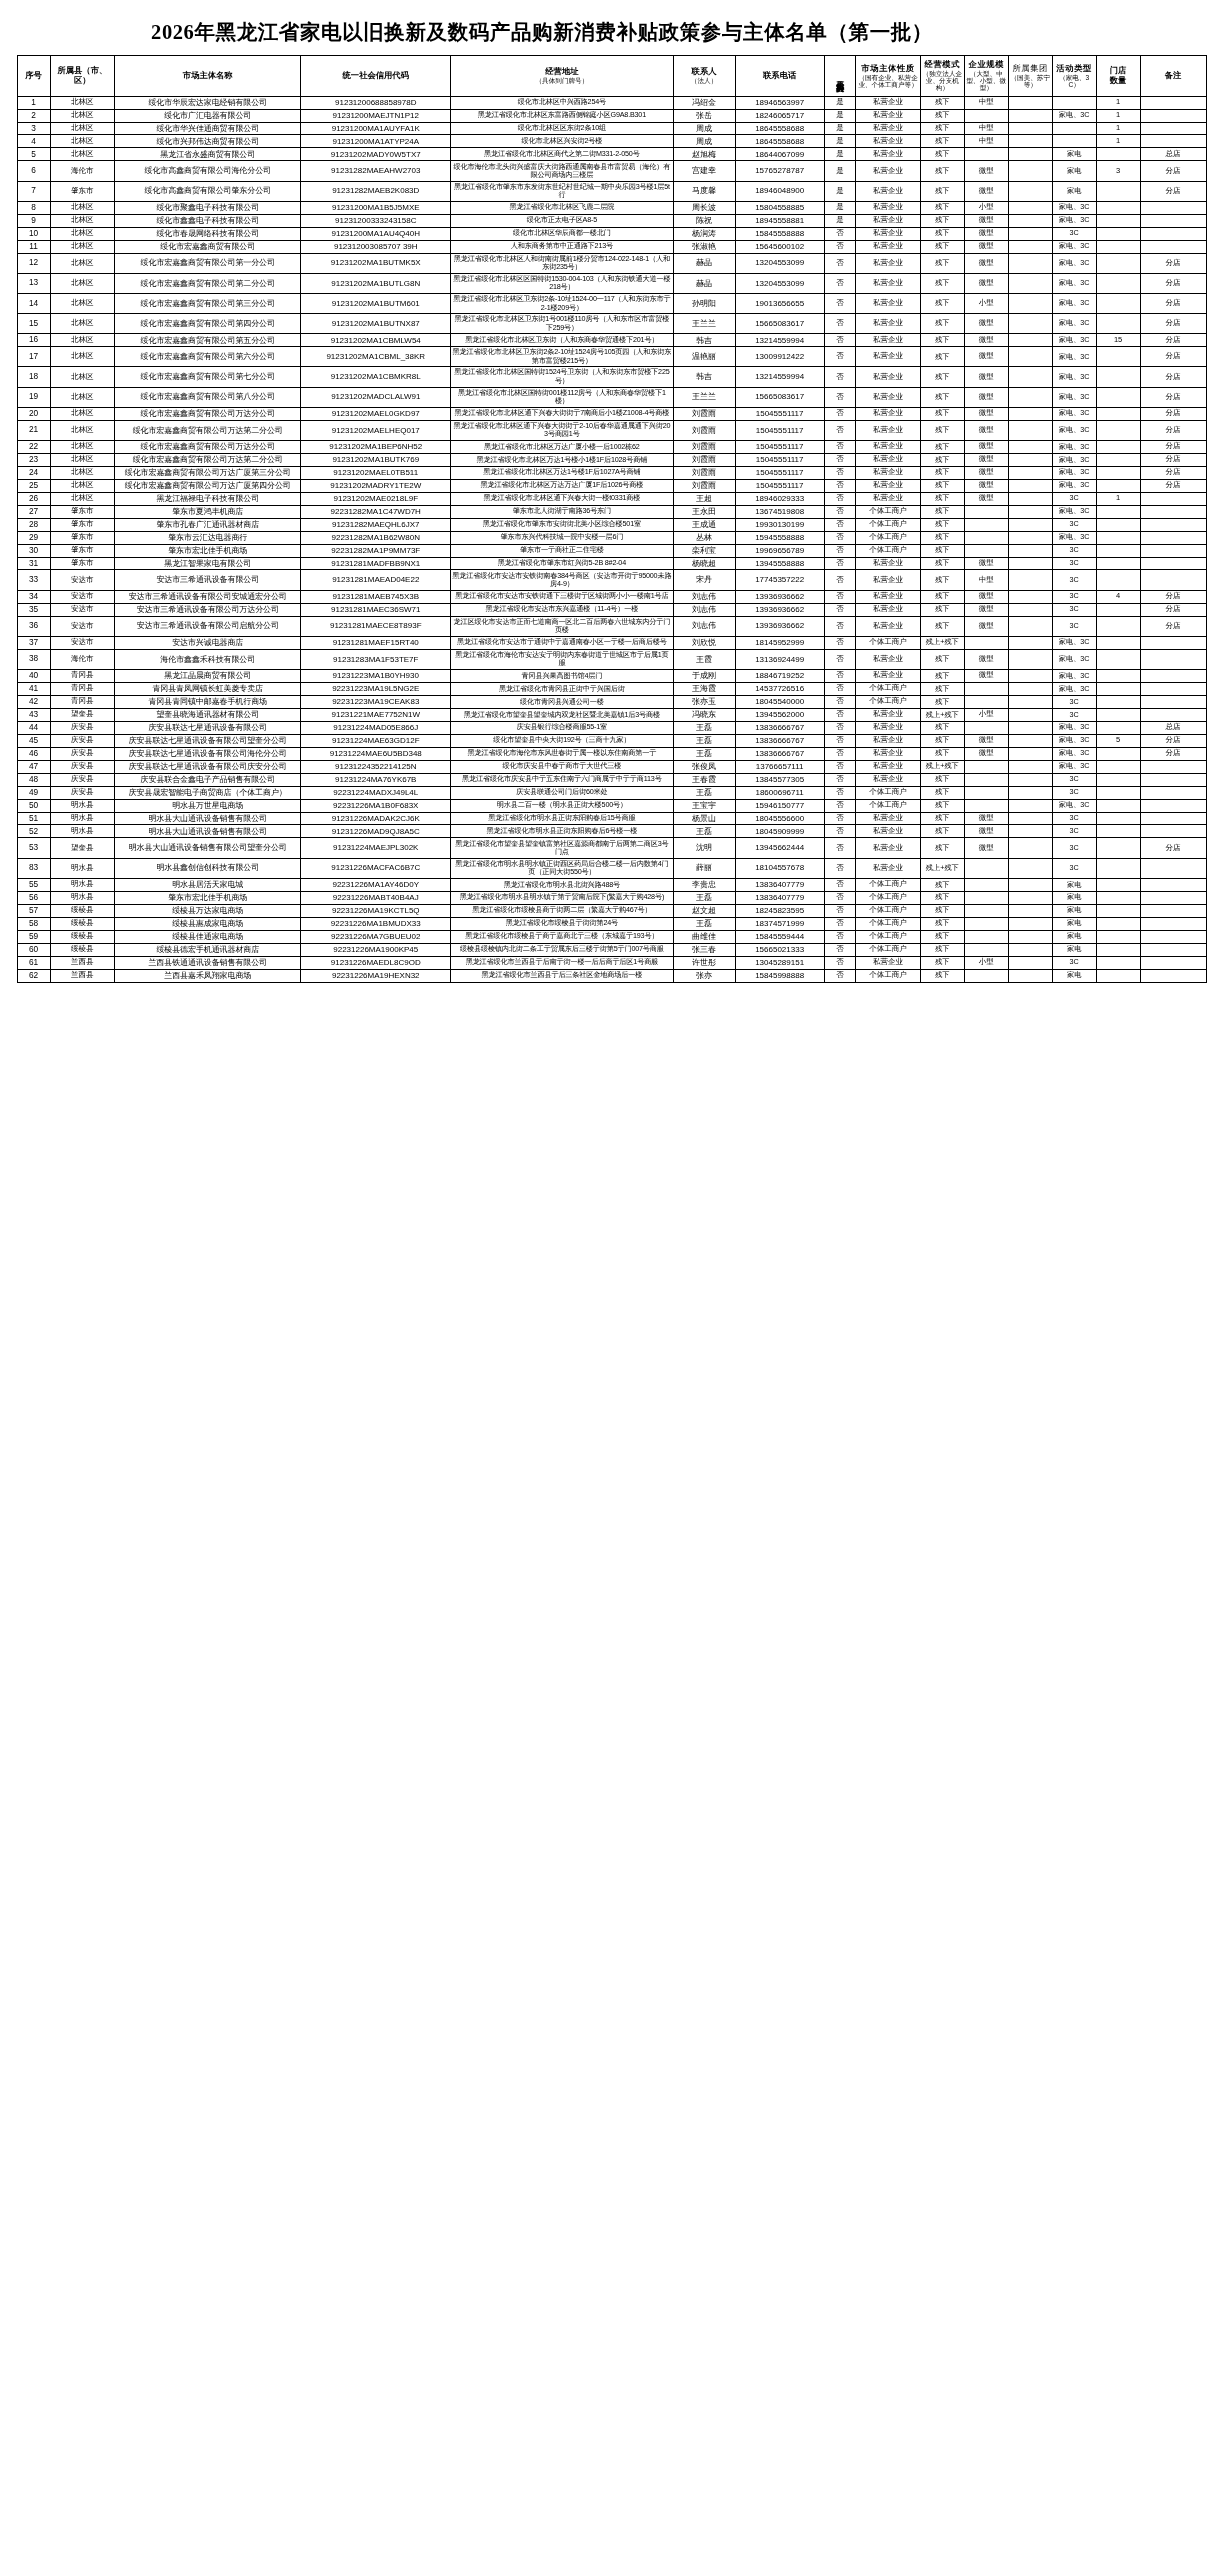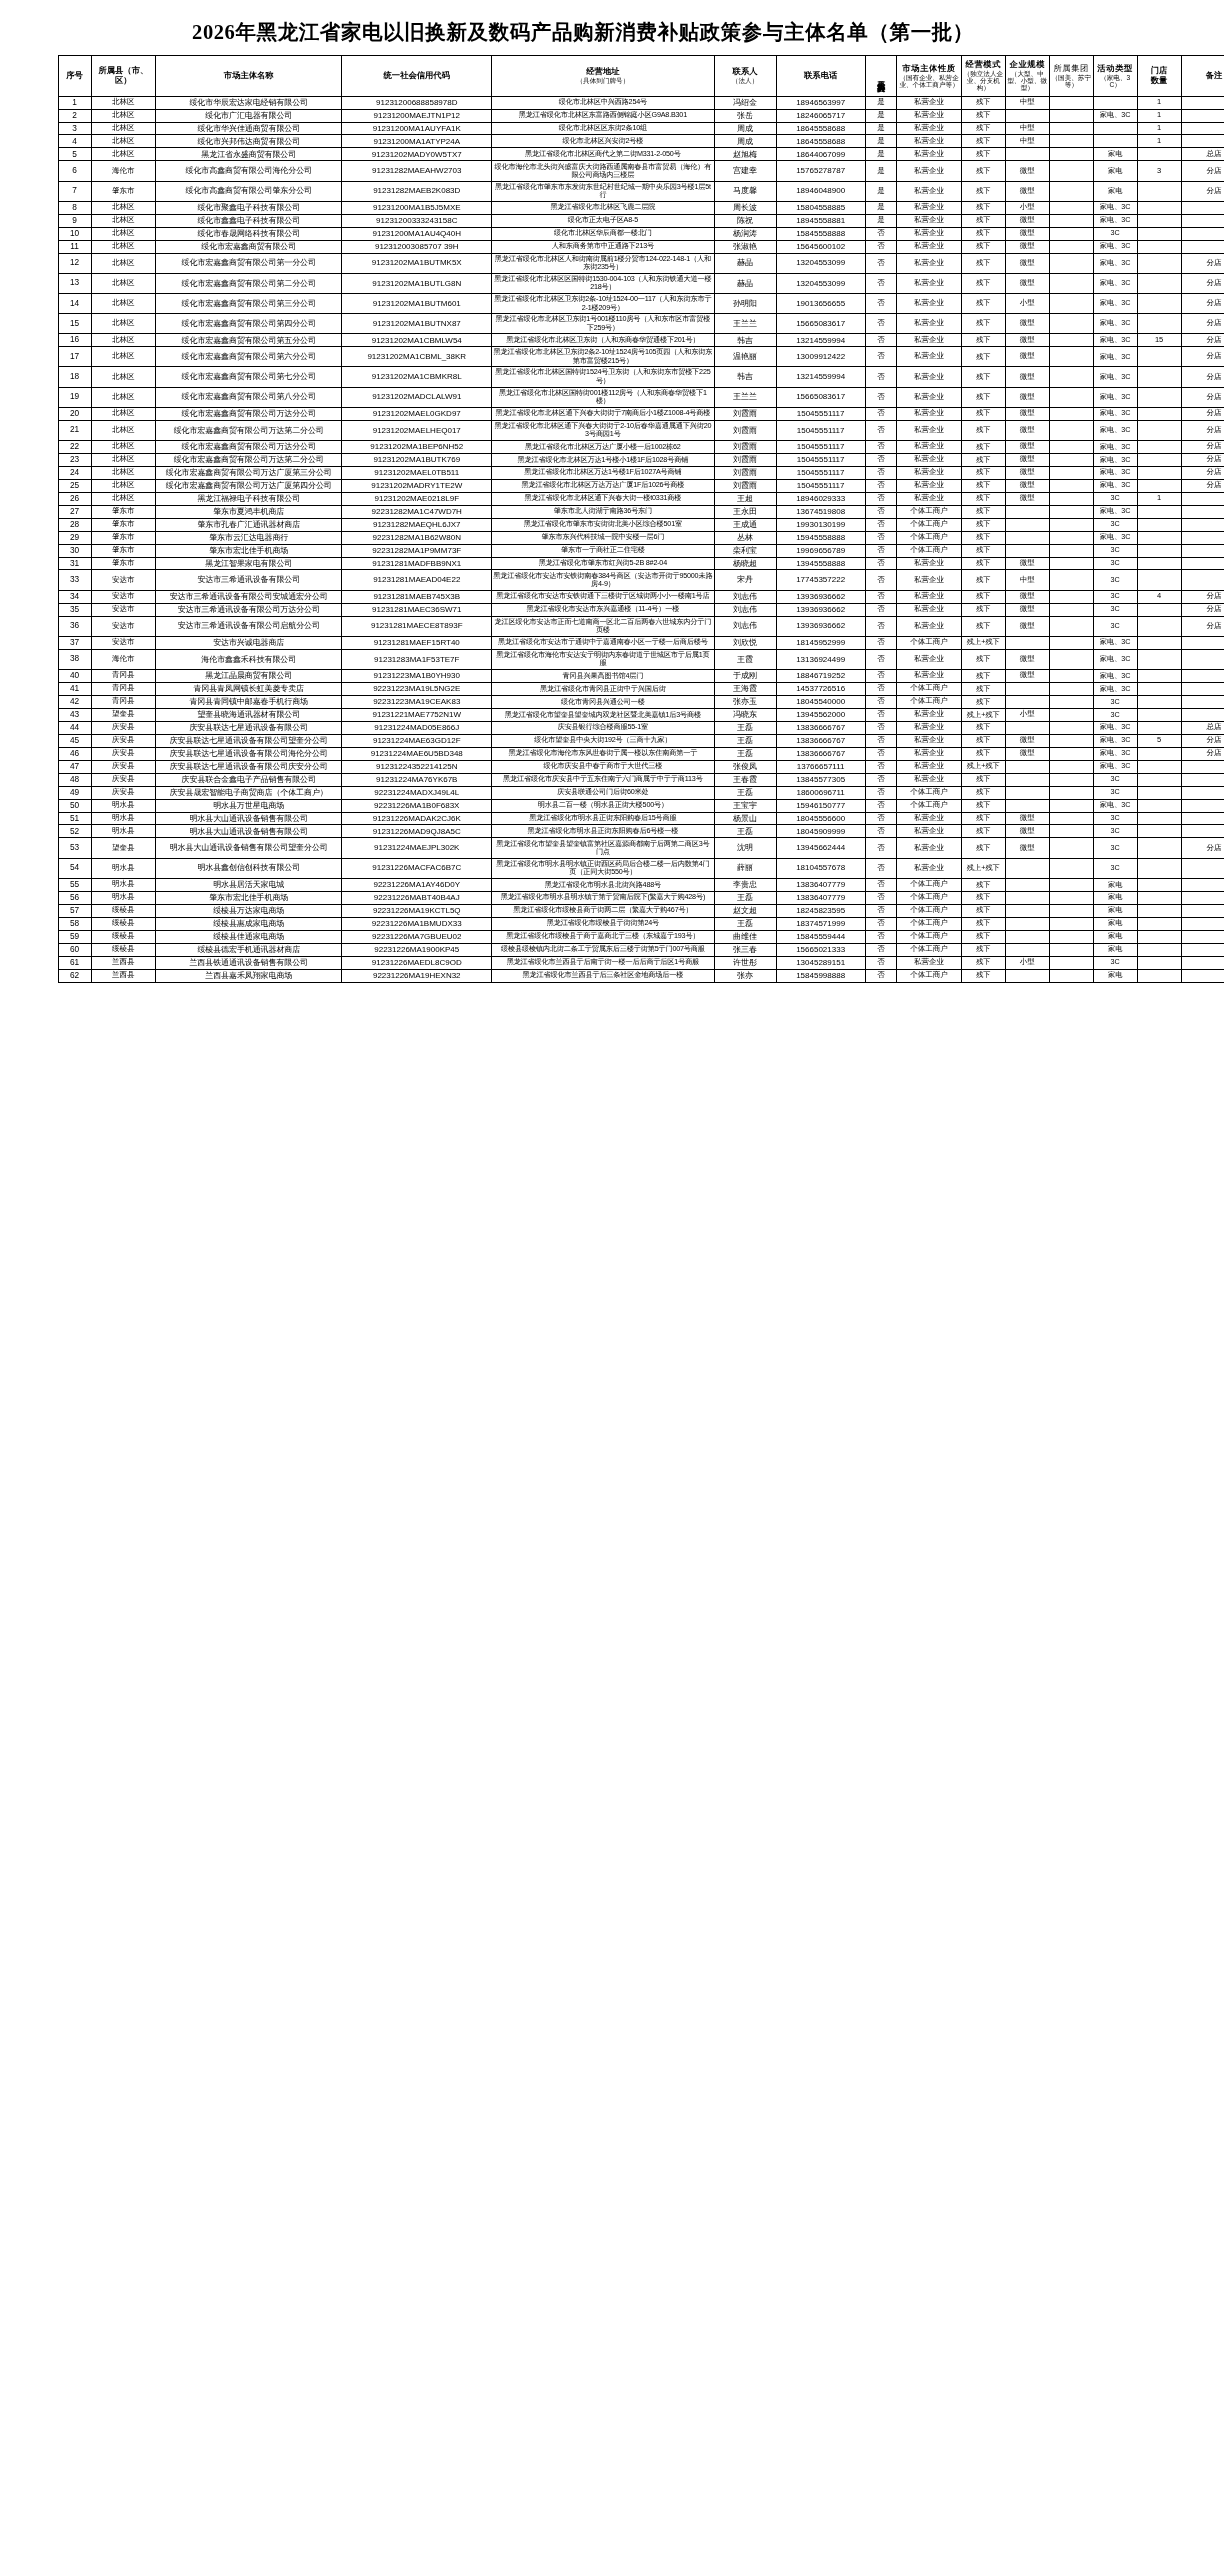--- a/index.html
+++ b/index.html
@@ -8,21 +8,20 @@
     background: #ffffff;
   }
   body {
     width: 1224px;
     font-family: "Liberation Sans", "DejaVu Sans", sans-serif;
     color: #000;
   }
   .page {
     width: 1084px;
     padding: 12.2px 16.6px 16.6px 16.6px;
-    margin-left: 41px;
   }
   .doc-title {
     text-align: center;
     font-family: "Liberation Serif", "DejaVu Serif", serif;
     font-size: 20.5px;
     font-weight: bold;
     letter-spacing: 0.6px;
     margin: 5.5px 0 8.9px 0;
     color: #000;
   }
@@ -978,21 +977,21 @@
           <td class="small">否</td>
           <td class="small">私营企业</td>
           <td class="tiny">残下</td>
           <td class="small">微型</td>
           <td class="small"></td>
           <td class="tiny">3C</td>
           <td class="small"></td>
           <td class="small">分店</td>
         </tr>
         <tr>
-          <td class="num">54</td>
+          <td class="num">83</td>
           <td class="small">明水县</td>
           <td class="name">明水县鑫创信创科技有限公司</td>
           <td class="code">91231226MACFAC6B7C</td>
           <td class="addr">黑龙江省绥化市明水县明水镇正街西区药局后合楼二楼一后内数第4门页（正同大街550号）</td>
           <td class="person">薛丽</td>
           <td class="phone">18104557678</td>
           <td class="small">否</td>
           <td class="small">私营企业</td>
           <td class="tiny">残上+残下</td>
           <td class="small"></td>

